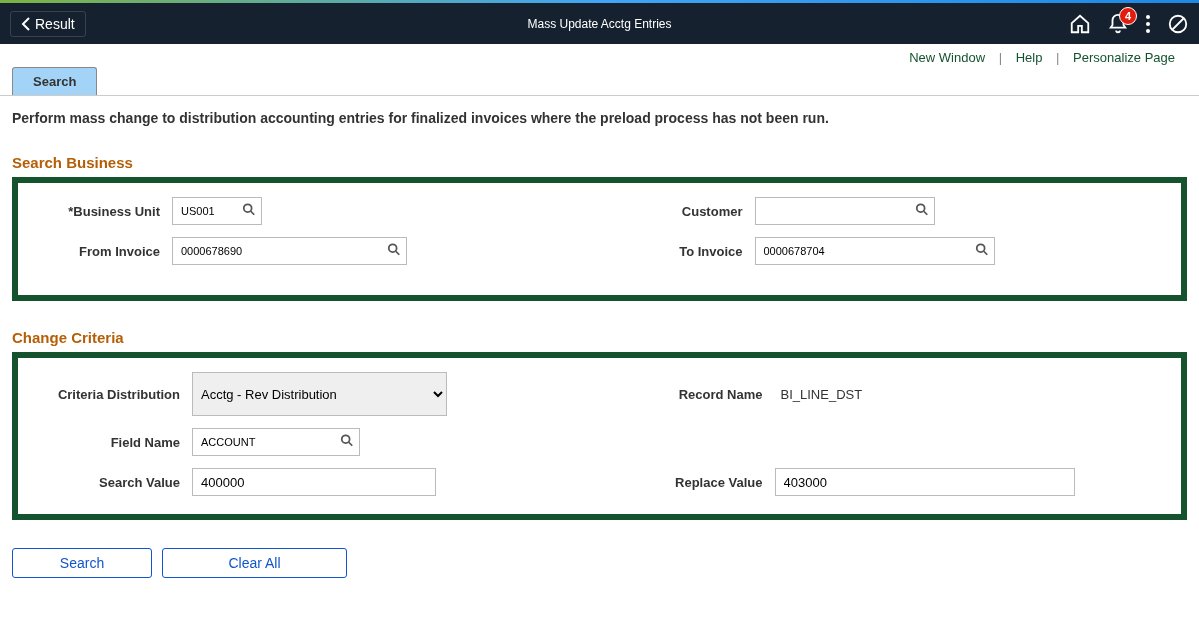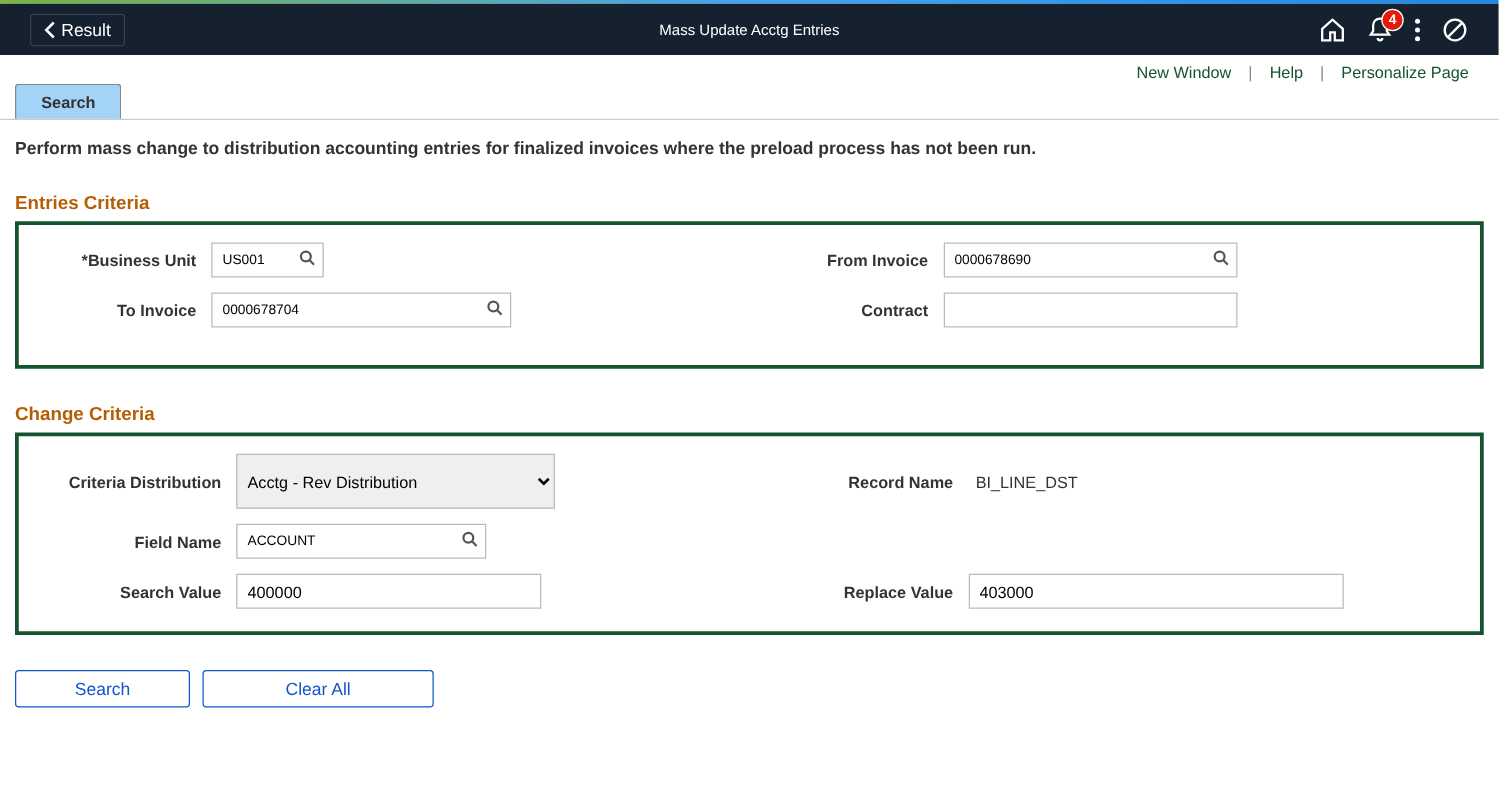--- a/index.html
+++ b/index.html
@@ -5,21 +5,21 @@
     * { box-sizing: border-box; margin: 0; padding: 0; }
     body { font-family: Arial, Helvetica, sans-serif; font-size: 13px; color: #333; background: #fff; }
     
     .top-gradient { height: 3px; background: linear-gradient(90deg, #7cb342 0%, #42a5f5 50%, #1e88e5 100%); }
     
     .header {
       background: #15212f;
       height: 41px;
       display: flex;
       align-items: center;
-      padding: 0 24px;
+      padding: 0 10px;
       position: relative;
     }
     .back-btn {
       display: flex;
       align-items: center;
       color: #fff;
       font-size: 14px;
       cursor: pointer;
       gap: 4px;
       border: 1px solid rgba(255,255,255,0.15);
@@ -97,21 +97,21 @@
     .content { padding: 14px 12px; }
     .instruction { font-weight: bold; font-size: 14px; margin-bottom: 28px; }
     
     .section-title {
       color: #b45f06;
       font-weight: bold;
       font-size: 15px;
       margin-bottom: 6px;
     }
     .panel {
-      border: 3px solid #14532d;
+      border: 6px solid #14532d;
       padding: 14px 14px 18px;
       margin-bottom: 28px;
     }
     
     .form-grid {
       display: grid;
       grid-template-columns: 1fr 1fr;
       column-gap: 30px;
       row-gap: 12px;
     }
@@ -230,36 +230,48 @@
   <a href="#">Personalize Page</a>
 </div>
 
 <div class="tab-bar">
   <div class="tab">Search</div>
 </div>
 
 <div class="content">
   <div class="instruction">Perform mass change to distribution accounting entries for finalized invoices where the preload process has not been run.</div>
 
-  <div class="section-title">Entries Criteria</div>
+  <div class="section-title">Search Business</div>
   <div class="panel">
     <div class="form-grid">
       <div class="field">
         <label>*Business Unit</label>
         <div class="input-wrap">
           <input style="width: 90px;" value="US001">
           <span class="lookup">
             <svg width="14" height="14" viewBox="0 0 16 16" fill="none" stroke="#555" stroke-width="2">
                 <circle cx="6.5" cy="6.5" r="4.5"></circle>
                 <line x1="10" y1="10" x2="14" y2="14"></line>
               </svg>
           </span>
         </div>
       </div>
       <div class="field">
+        <label>Customer</label>
+        <div class="input-wrap">
+          <input style="width: 180px;" value="">
+          <span class="lookup">
+            <svg width="14" height="14" viewBox="0 0 16 16" fill="none" stroke="#555" stroke-width="2">
+                <circle cx="6.5" cy="6.5" r="4.5"></circle>
+                <line x1="10" y1="10" x2="14" y2="14"></line>
+              </svg>
+          </span>
+        </div>
+      </div>
+      <div class="field">
         <label>From Invoice</label>
         <div class="input-wrap">
           <input style="width: 235px;" value="0000678690">
           <span class="lookup">
             <svg width="14" height="14" viewBox="0 0 16 16" fill="none" stroke="#555" stroke-width="2">
                 <circle cx="6.5" cy="6.5" r="4.5"></circle>
                 <line x1="10" y1="10" x2="14" y2="14"></line>
               </svg>
           </span>
         </div>
@@ -268,24 +280,20 @@
         <label>To Invoice</label>
         <div class="input-wrap">
           <input style="width: 240px;" value="0000678704">
           <span class="lookup">
             <svg width="14" height="14" viewBox="0 0 16 16" fill="none" stroke="#555" stroke-width="2">
                 <circle cx="6.5" cy="6.5" r="4.5"></circle>
                 <line x1="10" y1="10" x2="14" y2="14"></line>
               </svg>
           </span>
         </div>
-      </div>
-      <div class="field">
-        <label>Contract</label>
-        <input class="plain-input" style="width: 235px;" value="">
       </div>
       <div></div>
     </div>
   </div>
 
   <div class="section-title">Change Criteria</div>
   <div class="panel ch-panel">
     <div class="form-grid">
       <div class="field">
         <label>Criteria Distribution</label>
@@ -293,21 +301,21 @@
           <option>Acctg - Rev Distribution</option>
         </select>
       </div>
       <div class="field">
         <label>Record Name</label>
         <span class="readonly-val">BI_LINE_DST</span>
       </div>
       <div class="field">
         <label>Field Name</label>
         <div class="input-wrap">
-          <input style="width: 200px;" value="ACCOUNT">
+          <input style="width: 168px;" value="ACCOUNT">
           <span class="lookup">
             <svg width="14" height="14" viewBox="0 0 16 16" fill="none" stroke="#555" stroke-width="2">
                 <circle cx="6.5" cy="6.5" r="4.5"></circle>
                 <line x1="10" y1="10" x2="14" y2="14"></line>
               </svg>
           </span>
         </div>
       </div>
       <div></div>
       <div class="field">

